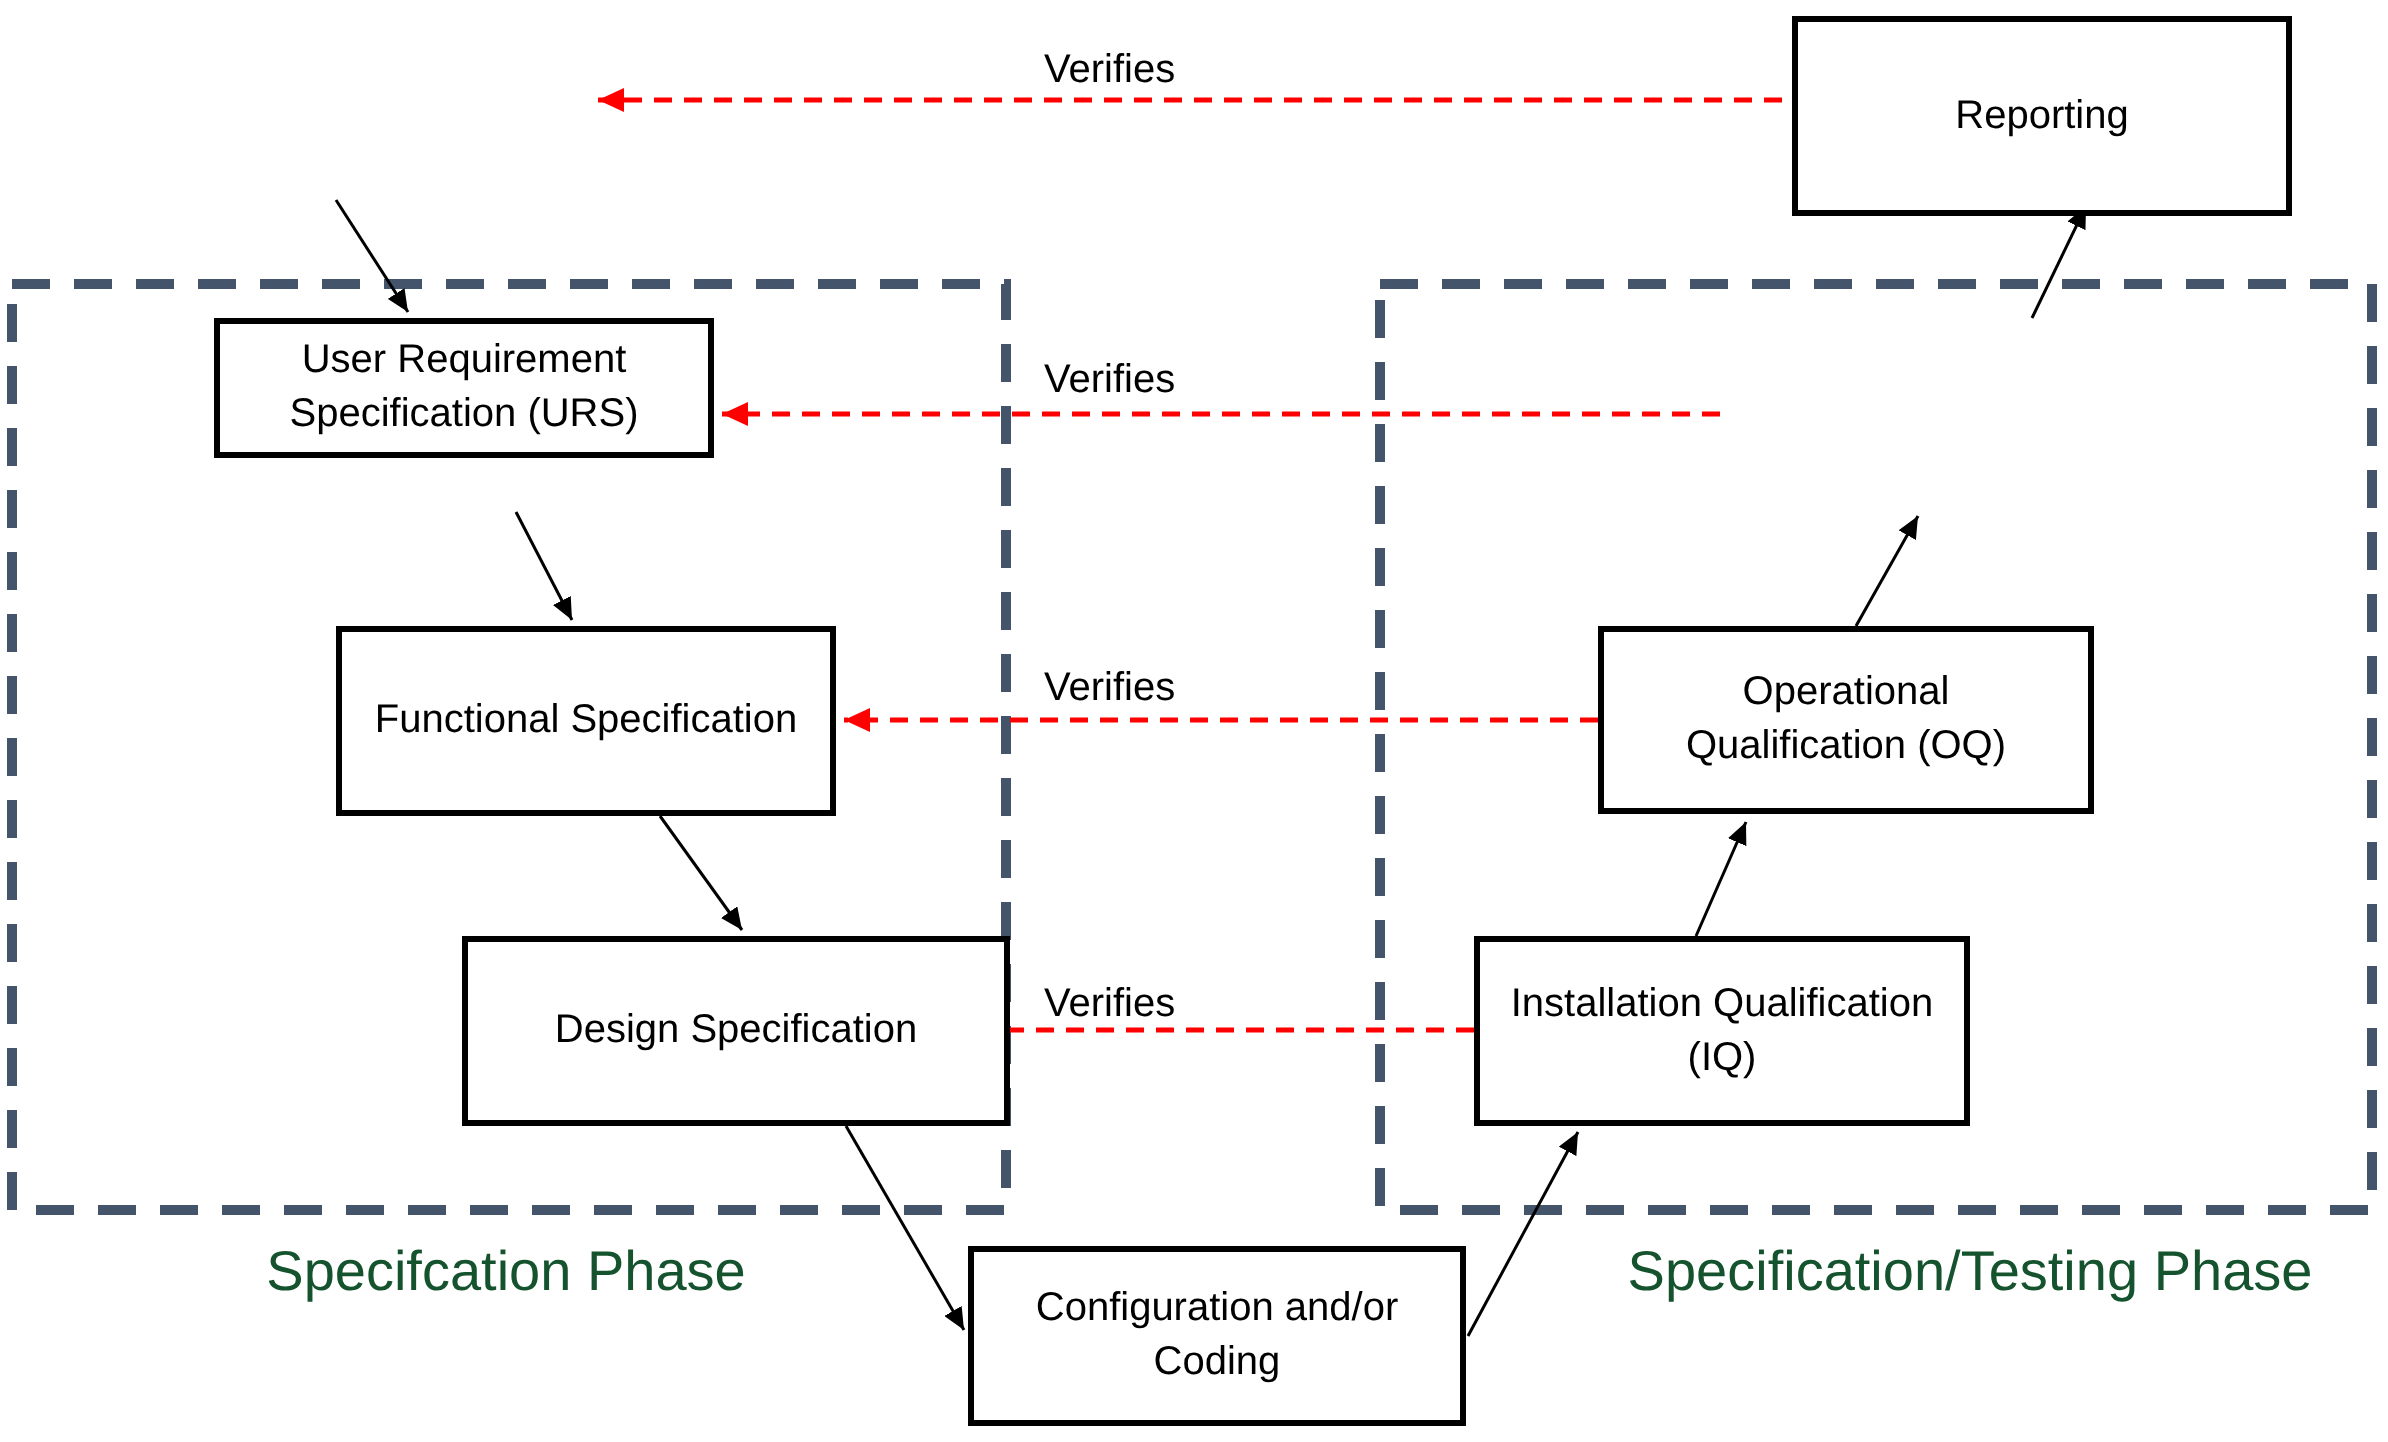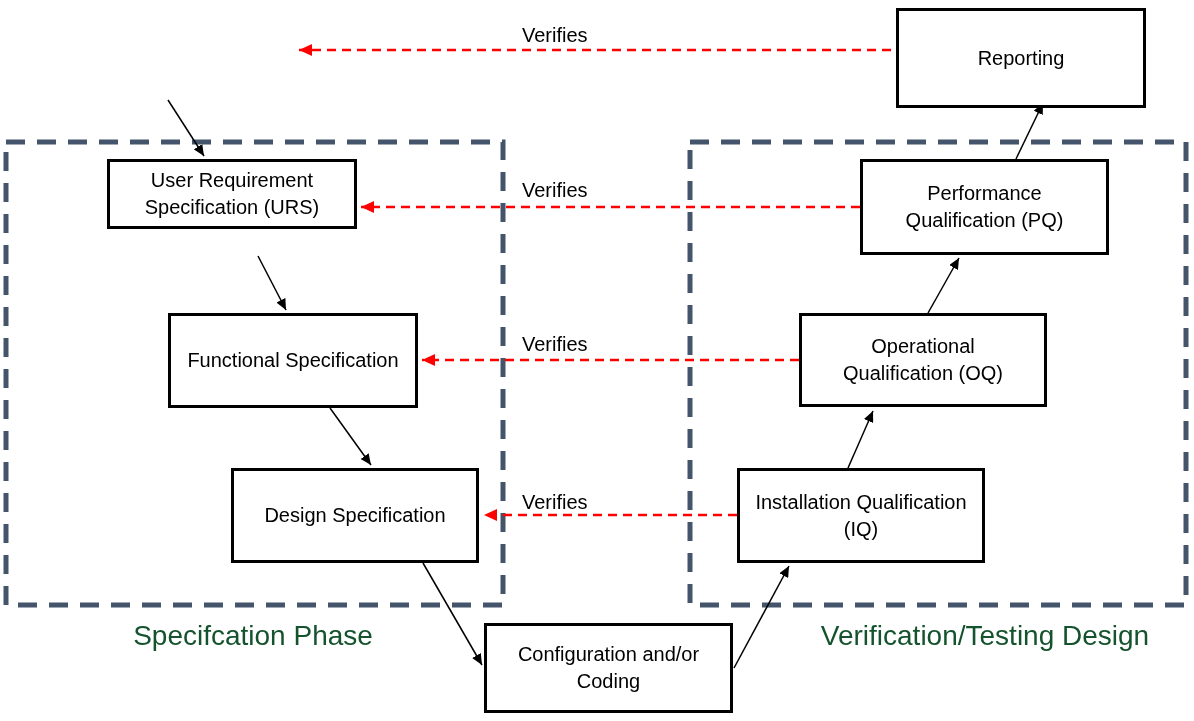--- a/index.html
+++ b/index.html
@@ -29,21 +29,21 @@
     line-height: 1.35;
     color: #000000;
     padding: 4px 12px;
   }
   #box-planning   { left: 44px;  top: 8px;   width: 251px; height: 92px; }
   #box-reporting  { left: 896px; top: 8px;   width: 250px; height: 100px; }
   #box-urs        { left: 107px; top: 159px; width: 250px; height: 70px; }
   #box-pq         { left: 860px; top: 159px; width: 249px; height: 96px; }
   #box-functional { left: 168px; top: 313px; width: 250px; height: 95px; }
   #box-oq         { left: 799px; top: 313px; width: 248px; height: 94px; }
-  #box-design     { left: 231px; top: 468px; width: 248px; height: 95px; justify-content: center; }
+  #box-design     { left: 231px; top: 468px; width: 274px; height: 95px; justify-content: center; }
   #box-iq         { left: 737px; top: 468px; width: 248px; height: 95px; }
   #box-config     { left: 484px; top: 623px; width: 249px; height: 90px; }
 
   .verifies-label {
     position: absolute;
     left: 522px;
     width: 200px;
     text-align: left;
     font-size: 20px;
     line-height: 20px;
@@ -98,23 +98,20 @@
     <line x1="799" y1="360" x2="422" y2="360" stroke="#FF0000" stroke-width="2.5" stroke-dasharray="9 6" marker-end="url(#arrow-red)"></line>
     <line x1="737" y1="515" x2="484" y2="515" stroke="#FF0000" stroke-width="2.5" stroke-dasharray="9 6" marker-end="url(#arrow-red)"></line>
   </svg>
 
   <div class="node" id="box-reporting">
     <span>Reporting</span>
   </div>
   <div class="node" id="box-urs">
     <span>User Requirement Specification (URS)</span>
   </div>
-  <div class="node" id="box-pq">
-    <span>Performance Qualification (PQ)</span>
-  </div>
   <div class="node" id="box-functional">
     <span>Functional Specification</span>
   </div>
   <div class="node" id="box-oq">
     <span>Operational Qualification (OQ)</span>
   </div>
   <div class="node" id="box-design">
     <span>Design Specification</span>
   </div>
   <div class="node" id="box-iq">
@@ -123,15 +120,15 @@
   <div class="node" id="box-config">
     <span>Configuration and/or Coding</span>
   </div>
 
   <div class="verifies-label" id="verifies-1">Verifies</div>
   <div class="verifies-label" id="verifies-2">Verifies</div>
   <div class="verifies-label" id="verifies-3">Verifies</div>
   <div class="verifies-label" id="verifies-4">Verifies</div>
 
   <div class="phase-label" id="phase-left">Specifcation Phase</div>
-  <div class="phase-label" id="phase-right">Verification/Testing Design</div>
+  <div class="phase-label" id="phase-right">Specification/Testing Phase</div>
 
 </div>
 
 </body></html>

